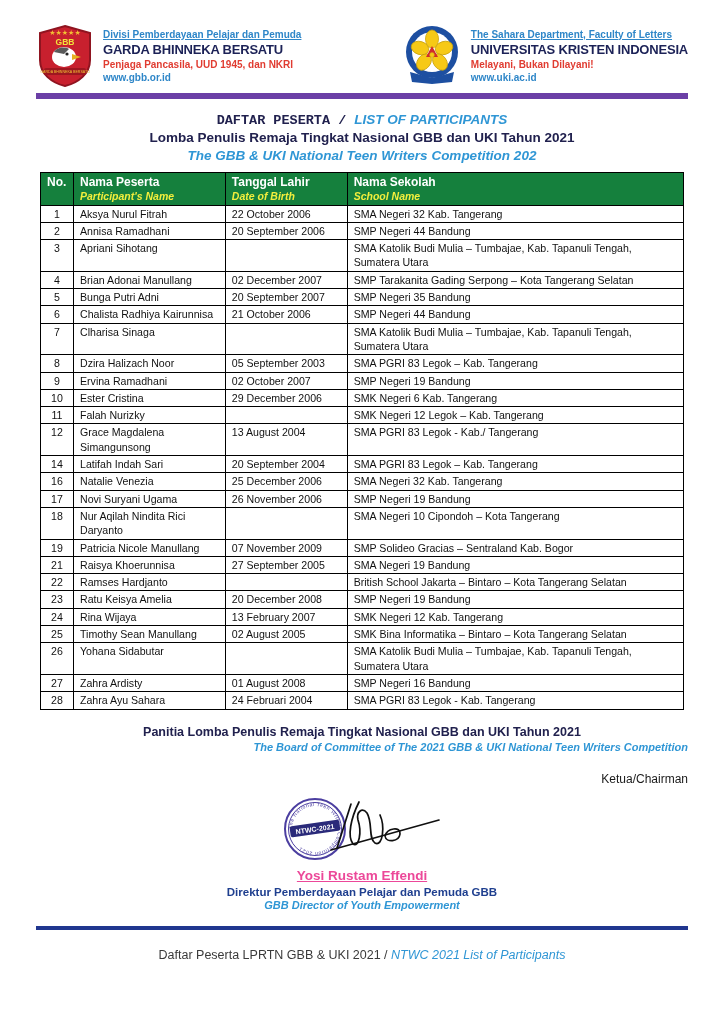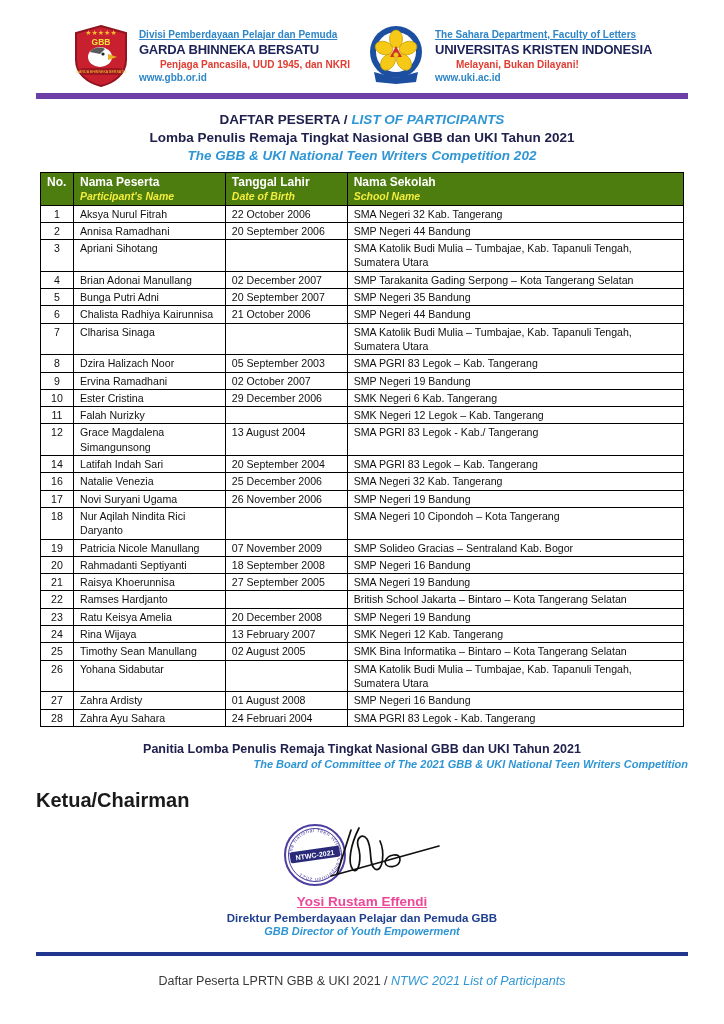--- a/index.html
+++ b/index.html
@@ -3,48 +3,48 @@
 <meta charset="utf-8">
 <style>
   * { margin:0; padding:0; box-sizing:border-box; }
   html,body { background:#e8e8e8; }
   .page {
     width:724px; height:1024px; margin:0 auto; background:#ffffff;
     font-family:"Liberation Sans", sans-serif; color:#1a1a1a;
     padding:24px 36px 0 36px; overflow:hidden; position:relative;
   }
   
-  .letterhead { display:flex; justify-content:center; align-items:flex-start;gap:16px; }
+  .letterhead { display:flex; justify-content:space-between; align-items:flex-start;gap:16px; }
   .lh-block { display:flex; gap:9px; align-items:flex-start; }
   .lh-text { padding-top:4px; }
   .lh-line1 { font-size:10px; font-weight:bold; color:#2e86c8; line-height:1.35;text-decoration:underline; }
   .lh-line2 { font-size:13px; font-weight:bold; color:#1c2257; line-height:1.25; letter-spacing:-0.2px; }
-  .lh-line3 { font-size:10px; font-weight:bold; color:#e03c31; line-height:1.35;margin-left:21px; }
+  .lh-line3 { font-size:10px; font-weight:bold; color:#e03c31; line-height:1.35; }
   .lh-line4 { font-size:10px; font-weight:bold; color:#2e86c8; line-height:1.35; }
   .purple-bar { height:6px; background:#6b3fa6; margin-top:5px; }
   
   .doc-title { text-align:center; margin-top:10px; line-height:1.28; }
-  .t1 { font-size:13.5px; font-weight:bold; color:#21214e; }
+  .t1 { font-size:13.5px; font-weight:bold; color:#21214e;font-family:Liberation Mono, monospace; }
   .t1-en { font-size:13.5px; font-weight:bold; font-style:italic; color:#2f96d5; }
   .t2 { font-size:13.5px; font-weight:bold; color:#21214e; }
   .t3 { font-size:13.5px; font-weight:bold; font-style:italic; color:#2f96d5; }
   
   table.participants { width:644px; margin:8px auto 0 auto; border-collapse:collapse; border:1.5px solid #000; }
   table.participants th, table.participants td { border:1px solid #000; }
-  th { background:#4d7c0f; text-align:left; padding:2px 6px; vertical-align:top; }
+  th { background:#15803d; text-align:left; padding:2px 6px; vertical-align:top; }
   .th-main { color:#ffffff; font-size:12px; font-weight:bold; line-height:1.25; }
   .th-sub { color:#f2ee3d; font-size:10.5px; font-weight:bold; font-style:italic; line-height:1.2; min-height:12px; }
   td { font-size:10.6px; padding:1px 6px; vertical-align:top; line-height:1.35; color:#111; }
   td.c-no { text-align:center; }
   col.w-no { width:33px; } col.w-name { width:152px; } col.w-dob { width:122px; } col.w-school { width:337px; }
   
   .committee { text-align:center; margin-top:14px; line-height:1.3; }
   .committee-id { font-size:12.5px; font-weight:bold; color:#21214e; }
   .committee-en { font-size:11px; font-weight:bold; font-style:italic; color:#2f96d5;text-align:right; }
-  .chairman { text-align:left; margin-top:18px; font-size:20px; font-weight:bold; color:#1a1a1a; }
+  .chairman { text-align:right; margin-top:18px; font-size:12px; font-weight:normal; color:#1a1a1a; }
   .sig-wrap { width:190px; margin:4px auto 0 auto; }
   .signer-name { text-align:center; font-size:13.5px; font-weight:bold; color:#ec4899; text-decoration:underline; margin-top:-4px; }
   .role-id { text-align:center; font-size:11.5px; font-weight:bold; color:#1f3f8f; margin-top:3px; }
   .role-en { text-align:center; font-size:11px; font-weight:bold; font-style:italic; color:#2f96d5; margin-top:1px; }
   
   .footer-rule { height:3.5px; background:#20368f; margin-top:15px; }
   .footer-text { text-align:center; margin-top:18px; font-size:12.5px; color:#3a3a3a; }
   .footer-en { font-style:italic; color:#2f96d5; }
 </style>
 </head>
@@ -227,26 +227,20 @@
           <td class="c-dob"></td>
           <td class="c-school">SMA Negeri 10 Cipondoh – Kota Tangerang</td>
         </tr>
         <tr>
           <td class="c-no">19</td>
           <td class="c-name">Patricia Nicole Manullang</td>
           <td class="c-dob">07 November 2009</td>
           <td class="c-school">SMP Solideo Gracias – Sentraland Kab. Bogor</td>
         </tr>
         <tr>
-          <td class="c-no">20</td>
-          <td class="c-name">Rahmadanti Septiyanti</td>
-          <td class="c-dob">18 September 2008</td>
-          <td class="c-school">SMP Negeri 16 Bandung</td>
-        </tr>
-        <tr>
           <td class="c-no">21</td>
           <td class="c-name">Raisya Khoerunnisa</td>
           <td class="c-dob">27 September 2005</td>
           <td class="c-school">SMA Negeri 19 Bandung</td>
         </tr>
         <tr>
           <td class="c-no">22</td>
           <td class="c-name">Ramses Hardjanto</td>
           <td class="c-dob"></td>
           <td class="c-school">British School Jakarta – Bintaro – Kota Tangerang Selatan</td>

